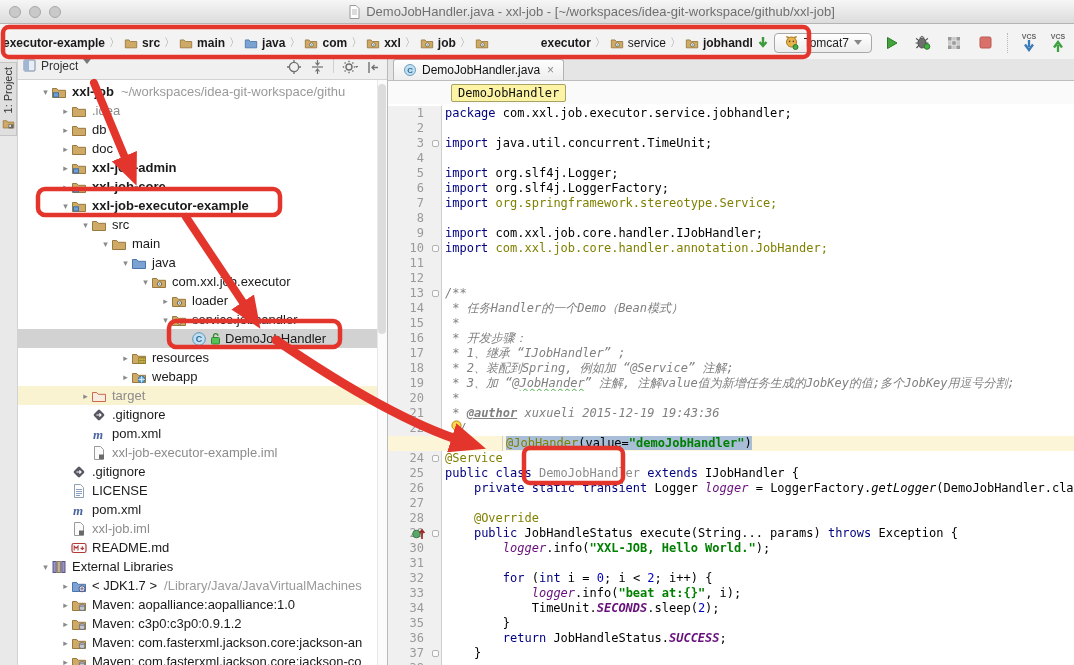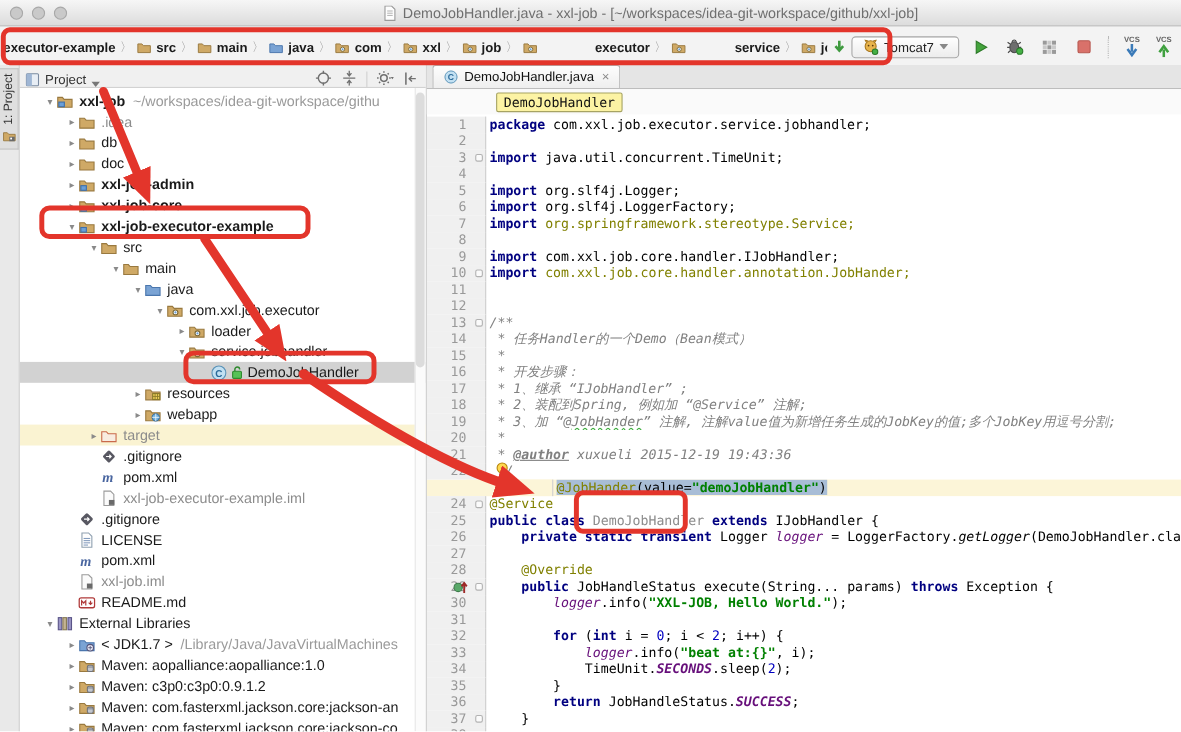--- a/index.html
+++ b/index.html
@@ -29,21 +29,21 @@
   .vcslbl { font-size:7px; font-weight:bold; color:#666; letter-spacing:0; }
 
   
   .main { position:absolute; top:59px; left:0; right:0; bottom:0; display:flex; }
   .stripe { width:18px; background:#e9e9e9; border-right:1px solid #d2d2d2; position:relative; flex:none; }
   .stripe-tab { position:absolute; top:3px; left:0; width:17px; display:flex; flex-direction:column; align-items:center; gap:4px;
                 background:#dfdfdf; border:1px solid #c4c4c4; border-left:none; padding:4px 0 5px; }
   .stripe-label { writing-mode:vertical-rl; transform:rotate(180deg); font-size:11px; color:#333; }
 
   .project { width:370px; flex:none; display:flex; flex-direction:column; border-right:1px solid #b9b9b9; background:#fff; min-width:0; }
-  .phead { height:21px; background:#f0f0f0; border-bottom:1px solid #d2d2d2; display:flex; align-items:flex-end;
+  .phead { height:21px; background:#f0f0f0; border-bottom:1px solid #d2d2d2; display:flex; align-items:flex-start;
            padding:0 5px; font-size:12px; color:#333; gap:5px; flex:none; }
   .phead .grow { flex:1; }
   .hicon { display:flex; align-items:center; justify-content:center; width:18px; height:16px; }
   .hsep { width:1px; height:14px; background:#d0d0d0; margin:0 2px; }
   .ptree { flex:1; overflow:hidden; position:relative; font-size:13px; color:#1a1a1a; padding-top:2px; }
   .trow { height:19px; display:flex; align-items:center; white-space:nowrap; overflow:hidden; }
   .trow.sel { background:#d2d2d2; }
   .trow.hl  { background:#faf3d2; }
   .tarrow { width:11px; flex:none; font-size:9px; color:#8a8a8a; text-align:center; }
   .ticon { width:16px; height:16px; flex:none; margin-right:5px; display:flex; align-items:center; }
@@ -63,21 +63,21 @@
   .crumbbar { height:23px; background:#fafafa; display:flex; align-items:center; padding-left:63px; flex:none; }
   .crumb-box { font-family:"DejaVu Sans Mono",monospace; font-size:12px; color:#111; background:#fcf3a4;
                border:1px solid #a6a363; padding:0 6px; border-radius:2px; line-height:16px; }
   .codewrap { flex:1; position:relative; font-family:"DejaVu Sans Mono",monospace; font-size:12px; overflow:hidden; padding-top:2px; }
   .ln { height:15px; line-height:15px; display:flex; white-space:pre; }
   .gut { width:42px; flex:none; text-align:right; color:#999; background:#f0f0f0; padding-right:6px; }
   .fold { width:12px; flex:none; background:#f0f0f0; border-right:1px solid #cfcfcf; position:relative; }
   .foldm { position:absolute; left:2px; top:4px; width:7px; height:7px; background:#fbfbfb; border:1px solid #b2b2b2; border-radius:2px; }
   .ctext { padding-left:3px; flex:1; min-width:0; overflow:hidden; color:#000; }
   .ln.cur, .ln.cur .gut, .ln.cur .fold { background:#fcf5d8;padding-left:36px; }
-  .k  { color:#000080; font-weight:bold; }
+  .k  { color:#000080; font-weight:normal; }
   .s  { color:#008000; font-weight:bold; }
   .n  { color:#0000c0; }
   .a  { color:#808000; }
   .d  { color:#808080; font-style:italic; }
   .dt { color:#808080; font-style:italic; font-weight:bold; text-decoration:underline; }
   .dw { color:#808080; font-style:italic; text-decoration:underline wavy #3faf3f 1px; }
   .f  { color:#660e7a; font-style:italic; }
   .sf { color:#660e7a; font-style:italic; font-weight:bold; }
   .sm { font-style:italic; }
   .g  { color:#8c8c8c; }
@@ -184,21 +184,21 @@
       </span>
       <span class="csep">〉</span>
       <span class="crumb">
         <span style="display: flex; align-items: center;">
           <svg width="14" height="14" viewBox="0 0 16 16">
             <path d="M1.5 4.5h4.2l1.6 1.8h7.2v7.2h-13z" fill="#cfa966" stroke="#99793f"></path>
             <circle cx="8.5" cy="10" r="2.2" fill="#fdfdfd" stroke="#7a6a3a"></circle>
             <circle cx="8.5" cy="10" r="1" fill="#6a9fd8"></circle>
           </svg>
         </span>
-        <span style="font-weight: bold; margin-left: 40px;">service</span>
+        <span style="font-weight: normal;">service</span>
       </span>
       <span class="csep">〉</span>
       <span class="crumb">
         <span style="display: flex; align-items: center;">
           <svg width="14" height="14" viewBox="0 0 16 16">
             <path d="M1.5 4.5h4.2l1.6 1.8h7.2v7.2h-13z" fill="#cfa966" stroke="#99793f"></path>
             <circle cx="8.5" cy="10" r="2.2" fill="#fdfdfd" stroke="#7a6a3a"></circle>
             <circle cx="8.5" cy="10" r="1" fill="#6a9fd8"></circle>
           </svg>
         </span>

